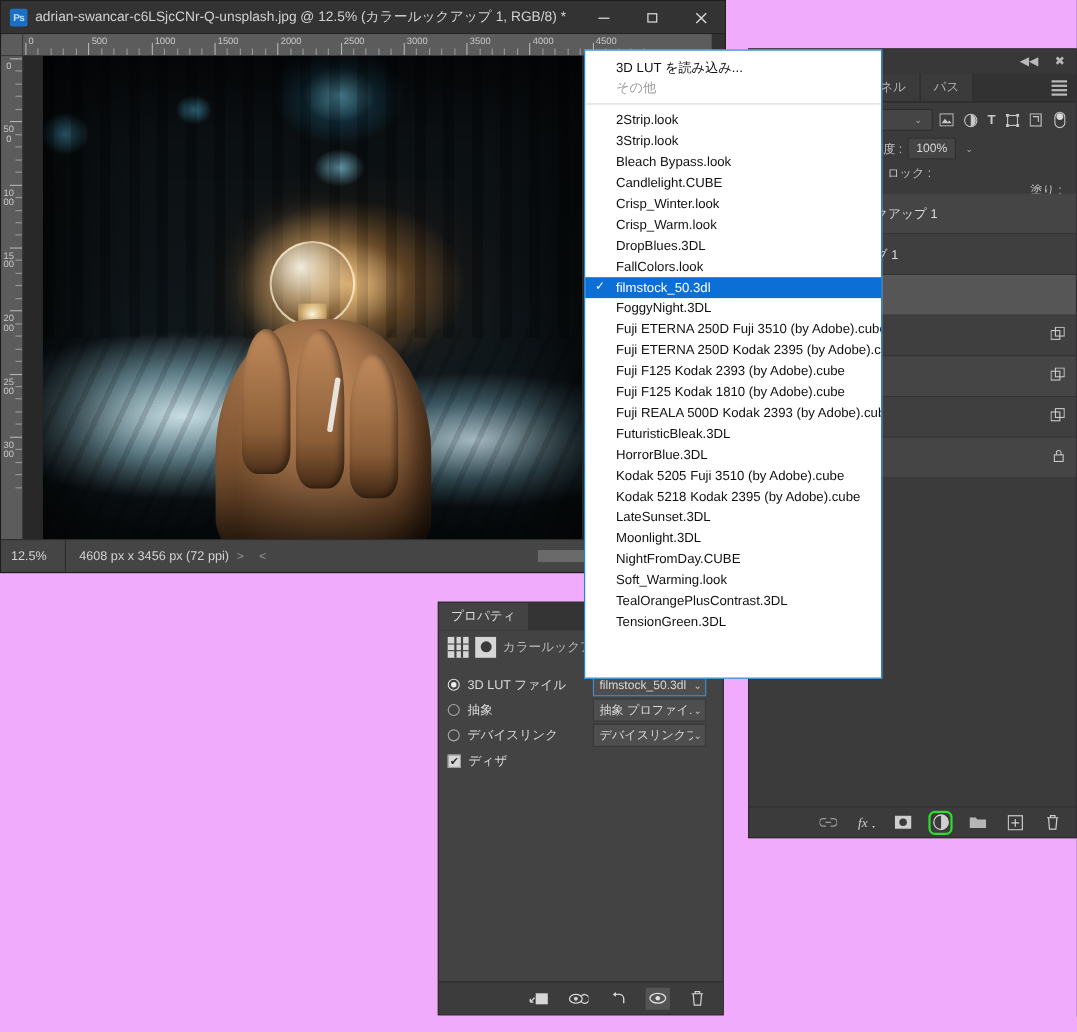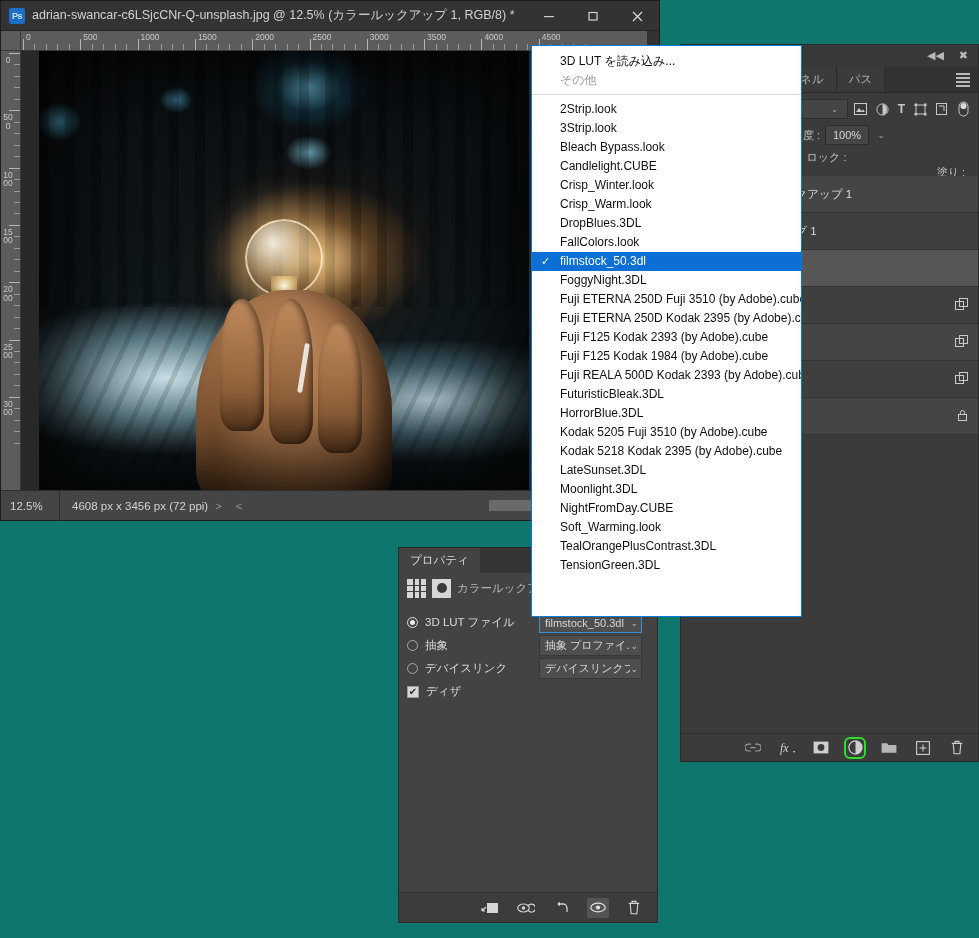--- a/index.html
+++ b/index.html
@@ -4,21 +4,21 @@
 <style>
   * { box-sizing: border-box; }
   html, body {
     margin: 0; padding: 0;
     width: 979px; height: 938px;
     overflow: hidden;
     background: #3f3f3f;
     font-family: "Liberation Sans", sans-serif;
     -webkit-font-smoothing: antialiased;
   }
-  #root { position: relative; width: 979px; height: 938px; background: #0f766e; }
+  #root { position: relative; width: 979px; height: 938px; background: #f0abfc; }
 
   
   .doc-window { position: absolute; left: 0; top: 0; width: 660px; height: 521px;
                 background: #323232; border: 1px solid #1d1d1d; }
   .titlebar { position: relative; height: 30px; background: #333333;
               display: flex; align-items: center; border-bottom: 1px solid #242424; }
   .ps-badge { width: 16px; height: 16px; margin: 0 7px 0 8px; background: #1d6fc4;
               border-radius: 2px; color: #bfe0ff; font-size: 9px; font-weight: bold;
               display: flex; align-items: center; justify-content: center; letter-spacing: -0.5px; }
   .doc-title { color: #d2d2d2; font-size: 12.5px; white-space: nowrap; }
@@ -679,21 +679,21 @@
         <div class="lm-item"><span>Candlelight.CUBE</span></div>
         <div class="lm-item"><span>Crisp_Winter.look</span></div>
         <div class="lm-item"><span>Crisp_Warm.look</span></div>
         <div class="lm-item"><span>DropBlues.3DL</span></div>
         <div class="lm-item"><span>FallColors.look</span></div>
         <div class="lm-item sel" style="background: rgb(11, 111, 214);"><span class="chk">✓</span><span>filmstock_50.3dl</span></div>
         <div class="lm-item"><span>FoggyNight.3DL</span></div>
         <div class="lm-item"><span>Fuji ETERNA 250D Fuji 3510 (by Adobe).cube</span></div>
         <div class="lm-item"><span>Fuji ETERNA 250D Kodak 2395 (by Adobe).cube</span></div>
         <div class="lm-item"><span>Fuji F125 Kodak 2393 (by Adobe).cube</span></div>
-        <div class="lm-item"><span>Fuji F125 Kodak 1984 (by Adobe).cube</span></div>
+        <div class="lm-item"><span>Fuji F125 Kodak 1810 (by Adobe).cube</span></div>
         <div class="lm-item"><span>Fuji REALA 500D Kodak 2393 (by Adobe).cube</span></div>
         <div class="lm-item"><span>FuturisticBleak.3DL</span></div>
         <div class="lm-item"><span>HorrorBlue.3DL</span></div>
         <div class="lm-item"><span>Kodak 5205 Fuji 3510 (by Adobe).cube</span></div>
         <div class="lm-item"><span>Kodak 5218 Kodak 2395 (by Adobe).cube</span></div>
         <div class="lm-item"><span>LateSunset.3DL</span></div>
         <div class="lm-item"><span>Moonlight.3DL</span></div>
         <div class="lm-item"><span>NightFromDay.CUBE</span></div>
         <div class="lm-item"><span>Soft_Warming.look</span></div>
         <div class="lm-item"><span>TealOrangePlusContrast.3DL</span></div>

